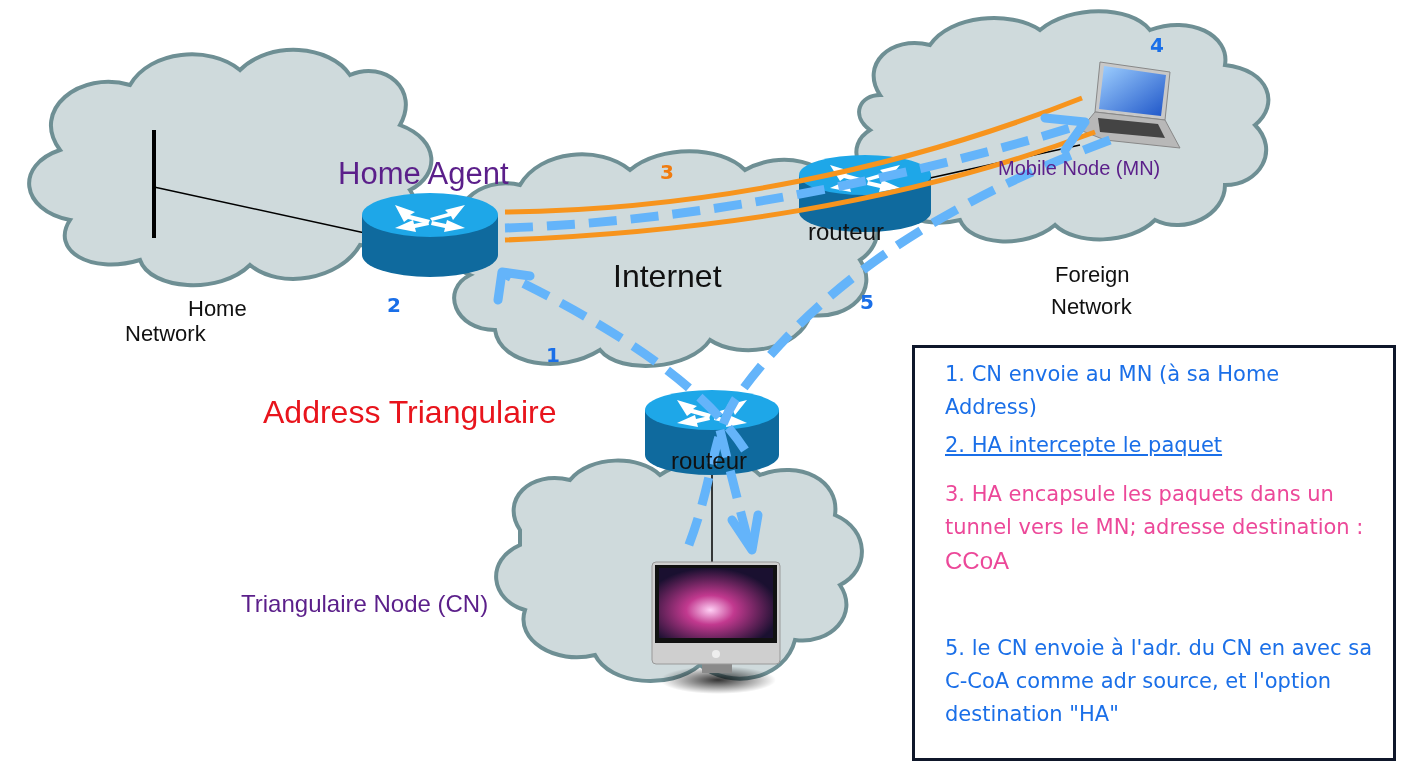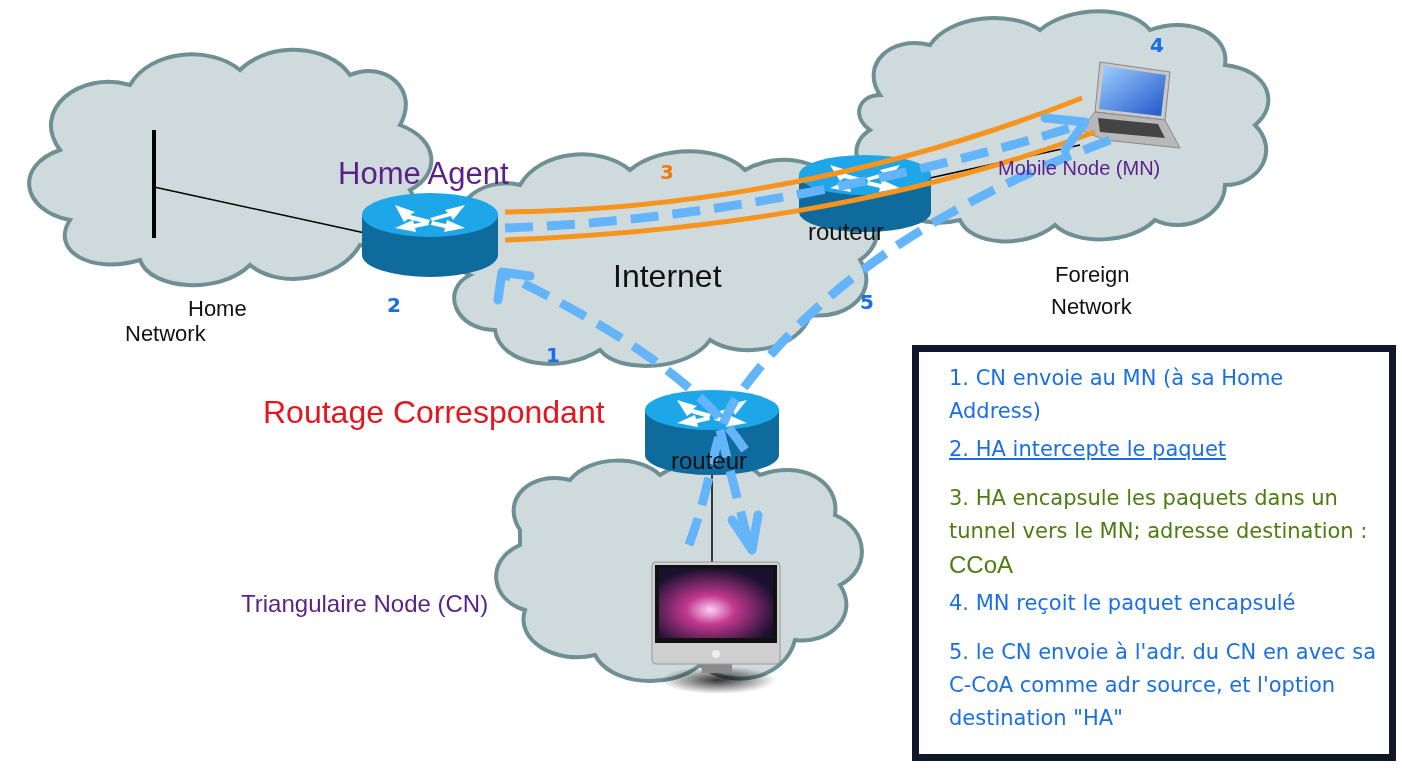--- a/index.html
+++ b/index.html
@@ -3,23 +3,23 @@
   <meta charset="utf-8">
   <style>
     html, body { margin: 0; padding: 0; background: #ffffff; }
     body { width: 1402px; height: 773px; position: relative; overflow: hidden; font-family: "Liberation Sans", sans-serif; }
     #diagram { position: absolute; left: 0; top: 0; }
     .lbl { position: absolute; white-space: nowrap; }
     .black { color: #111; font-size: 22px; }
     .purple { color: #5b1f8a; }
     .num { font-family: "DejaVu Sans", sans-serif; font-weight: bold; font-size: 20px; color: #1a6fe8; }
     .router-text { font-size: 24px; color: #111; text-align: center; }
-    #legend { position: absolute; left: 912px; top: 345px; width: 484px; height: 416px; border: 7px solid #0f172a; box-sizing: border-box; background: #fff; }
+    #legend { position: absolute; left: 912px; top: 345px; width: 484px; height: 416px; border: 3px solid #0f172a; box-sizing: border-box; background: #fff; }
     .step { position: absolute; left: 30px; font-family: "DejaVu Sans", sans-serif; font-size: 21px; line-height: 33px; color: #1a6fe8; width: 430px; }
-    .step.orange { color: #4d7c0f; }
+    .step.orange { color: #ec4899; }
     .ccoa { font-family: "Liberation Sans", sans-serif; font-size: 24px; }
   </style>
 </head>
 <body>
 
 <svg id="diagram" width="1402" height="773" viewBox="0 0 1402 773">
   <defs>
     <linearGradient id="lapScreen" x1="0" y1="0" x2="1" y2="1">
       <stop offset="0" stop-color="#9fd0ff"></stop>
       <stop offset="1" stop-color="#1e55c8"></stop>
@@ -116,36 +116,35 @@
   <g fill="none" stroke="#64b4fa" stroke-width="9" stroke-linecap="round" stroke-linejoin="round">
     <polyline points="1045,118 1085,122 1065,150"></polyline>
     <polyline points="498,300 502,272 530,276"></polyline>
     <polyline points="732,520 752,550 758,515"></polyline>
   </g>
 </svg>
 
 <div class="lbl purple" style="left:338px; top:156px; font-size:31px;">Home Agent</div>
 <div class="lbl purple" style="left:998px; top:157px; font-size:20px;">Mobile Node (MN)</div>
 <div class="lbl purple" style="left:241px; top:590px; font-size:24px;">Triangulaire Node (CN)</div>
-<div class="lbl" style="left:263px; top:394px; font-size:32px; color:#e8141c;">Routage Correspondant</div>
+<div class="lbl" style="left:263px; top:394px; font-size:32px; color:#e8141c;">Address Triangulaire</div>
 <div class="lbl black" style="left:613px; top:258px; font-size:32px;">Internet</div>
 
 <div class="lbl black" style="left:140px; top:296px;margin-left:48px;">Home</div>
 <div class="lbl black" style="left:125px; top:321px;">Network</div>
 <div class="lbl black" style="left:1055px; top:262px;">Foreign</div>
 <div class="lbl black" style="left:1051px; top:294px;">Network</div>
 
 <div class="lbl router-text" style="left:808px; top:218px;">routeur</div>
 <div class="lbl router-text" style="left:671px; top:447px;">routeur</div>
 
 <div class="lbl num" style="left:546px; top:343px;">1</div>
 <div class="lbl num" style="left:387px; top:293px;">2</div>
 <div class="lbl num" style="left:660px; top:160px; color:#f07c10;">3</div>
 <div class="lbl num" style="left:1150px; top:33px;">4</div>
 <div class="lbl num" style="left:860px; top:290px;">5</div>
 
 <div id="legend">
   <div class="step" style="top:10px;">1. CN envoie au MN (à sa Home Address)</div>
   <div class="step" style="top:81px;text-decoration:underline;">2. HA intercepte le paquet</div>
   <div class="step orange" style="top:130px;"><span>3. HA encapsule les paquets dans un tunnel vers le MN; adresse destination : </span><span class="ccoa">CCoA</span></div>
-  <div class="step" style="top:235px;">4. MN reçoit le paquet encapsulé</div>
   <div class="step" style="top:284px;">5. le CN envoie à l'adr. du CN en avec sa C-CoA comme adr source, et l'option destination "HA"</div>
 </div>
 
 </body></html>

